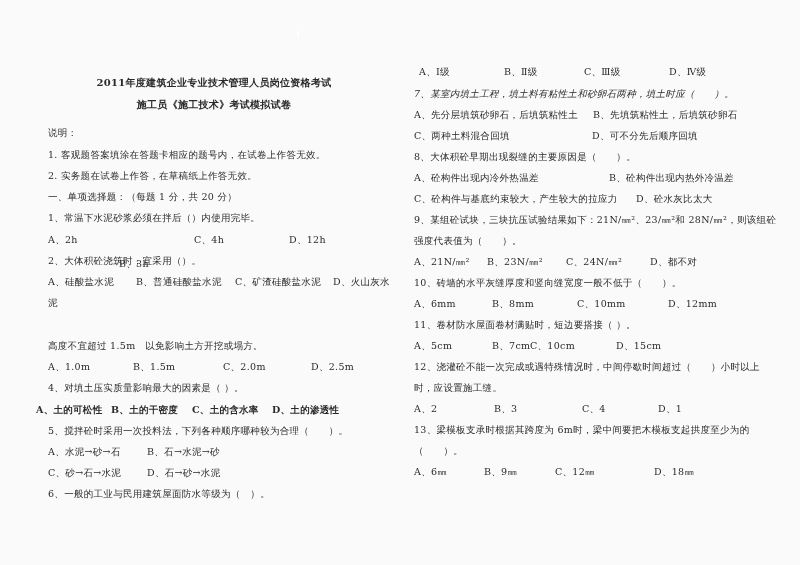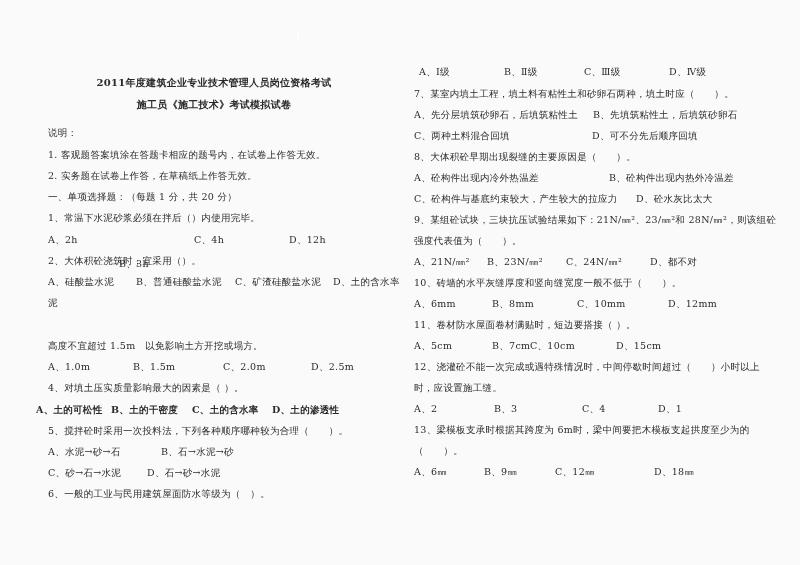--- a/index.html
+++ b/index.html
@@ -53,21 +53,21 @@
     <span class="line opt" style="left:71px;margin-top:24px;">B、3h</span>
     <span class="line opt" style="left:146px;">C、4h</span>
     <span class="line opt" style="left:241px;">D、12h</span>
   </div>
 
   <div class="line" style="left:48px; top:255px;">2、大体积砼浇筑时，宜采用（）。</div>
   <div class="row" style="left:48px; top:276px; width:340px;">
     <span class="line opt" style="left:0;">A、硅酸盐水泥</span>
     <span class="line opt" style="left:88px;">B、普通硅酸盐水泥</span>
     <span class="line opt" style="left:187px;">C、矿渣硅酸盐水泥</span>
-    <span class="line opt" style="left:285px;">D、土的含水率</span>
+    <span class="line opt" style="left:285px;">D、火山灰水</span>
   </div>
   <div class="line" style="left:48px; top:297px;">泥</div>
 
   <div class="line" style="left:48px; top:340px;">高度不宜超过 1.5m　以免影响土方开挖或塌方。</div>
   <div class="row" style="left:48px; top:361px; width:340px;">
     <span class="line opt" style="left:0;">A、1.0m</span>
     <span class="line opt" style="left:85px;">B、1.5m</span>
     <span class="line opt" style="left:175px;">C、2.0m</span>
     <span class="line opt" style="left:263px;">D、2.5m</span>
   </div>
@@ -76,37 +76,37 @@
   <div class="row" style="left:36px; top:404px; width:340px;font-weight:bold;">
     <span class="line opt" style="left:0;">A、土的可松性</span>
     <span class="line opt" style="left:75px;">B、土的干密度</span>
     <span class="line opt" style="left:156px;">C、土的含水率</span>
     <span class="line opt" style="left:236px;">D、土的渗透性</span>
   </div>
 
   <div class="line" style="left:48px; top:425px;">5、搅拌砼时采用一次投料法，下列各种顺序哪种较为合理（　　）。</div>
   <div class="row" style="left:48px; top:446px; width:340px;">
     <span class="line opt" style="left:0;">A、水泥→砂→石</span>
-    <span class="line opt" style="left:113px;">B、石→水泥→砂</span>
+    <span class="line opt" style="left:99px;">B、石→水泥→砂</span>
   </div>
   <div class="row" style="left:48px; top:467px; width:340px;">
     <span class="line opt" style="left:0;">C、砂→石→水泥</span>
     <span class="line opt" style="left:99px;">D、石→砂→水泥</span>
   </div>
 
   <div class="line" style="left:48px; top:488px;">6、一般的工业与民用建筑屋面防水等级为（　）。</div>
 
   <div class="row" style="left:419px; top:66px; width:340px;">
     <span class="line opt" style="left:0;">A、Ⅰ级</span>
     <span class="line opt" style="left:85px;">B、Ⅱ级</span>
     <span class="line opt" style="left:165px;">C、Ⅲ级</span>
     <span class="line opt" style="left:250px;">D、Ⅳ级</span>
   </div>
 
-  <div class="line" style="left:414px; top:88px;">7、某室内填土工程，填土料有粘性土和砂卵石两种，填土时应（　　）。</div>
+  <div class="line" style="left:414px; top:88px;font-style:italic;">7、某室内填土工程，填土料有粘性土和砂卵石两种，填土时应（　　）。</div>
   <div class="row" style="left:414px; top:109px; width:360px;">
     <span class="line opt" style="left:0;">A、先分层填筑砂卵石，后填筑粘性土</span>
     <span class="line opt" style="left:179px;">B、先填筑粘性土，后填筑砂卵石</span>
   </div>
   <div class="row" style="left:414px; top:130px; width:360px;">
     <span class="line opt" style="left:0;">C、两种土料混合回填</span>
     <span class="line opt" style="left:178px;">D、可不分先后顺序回填</span>
   </div>
 
   <div class="line" style="left:414px; top:151px;">8、大体积砼早期出现裂缝的主要原因是（　　）。</div>

